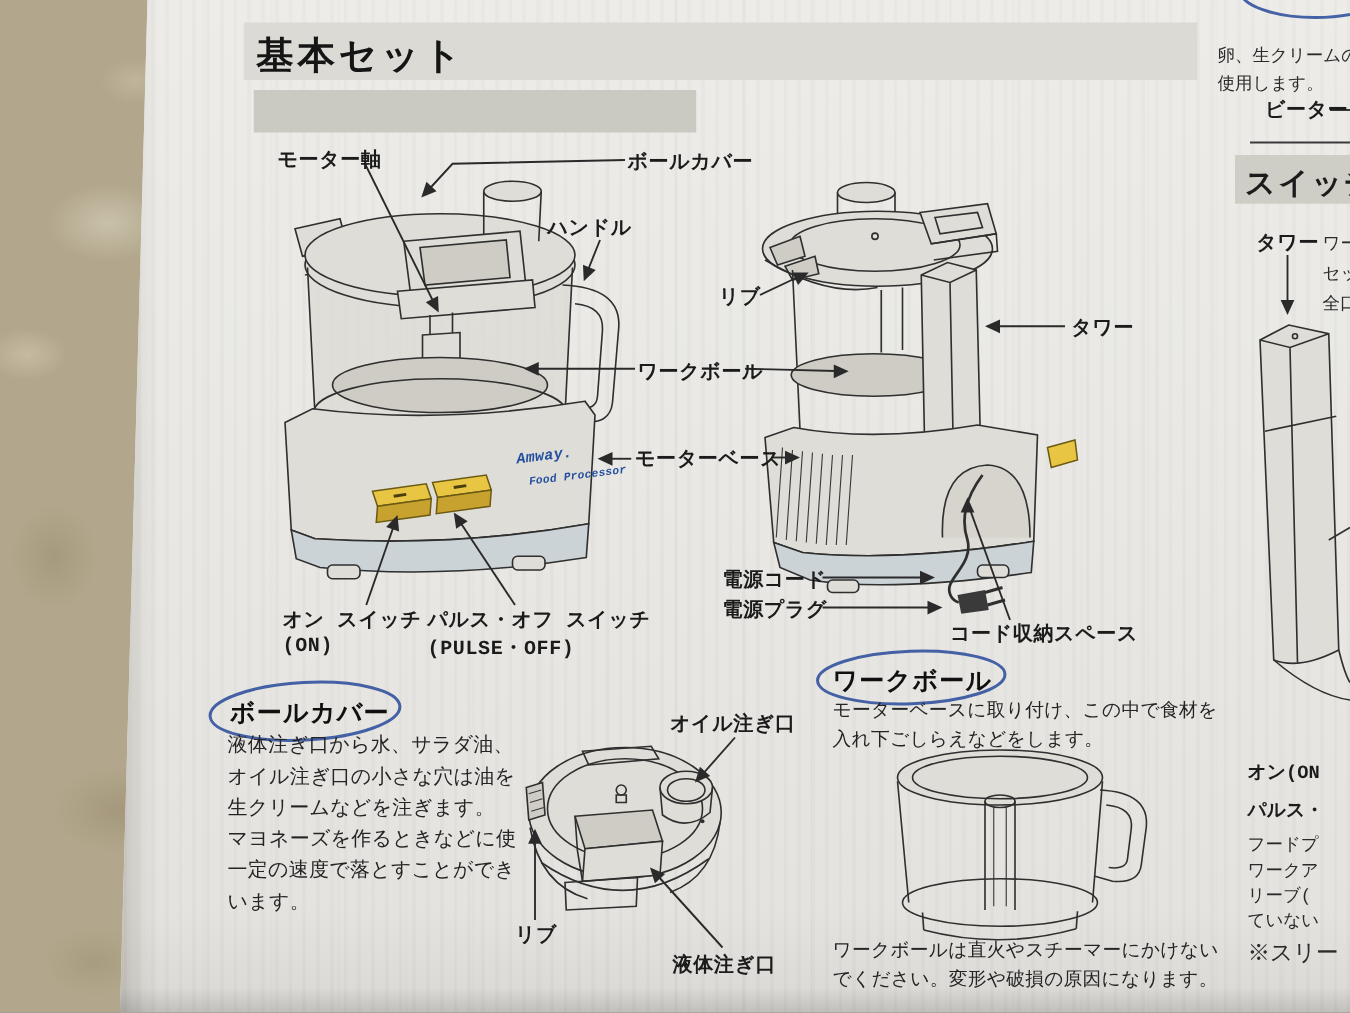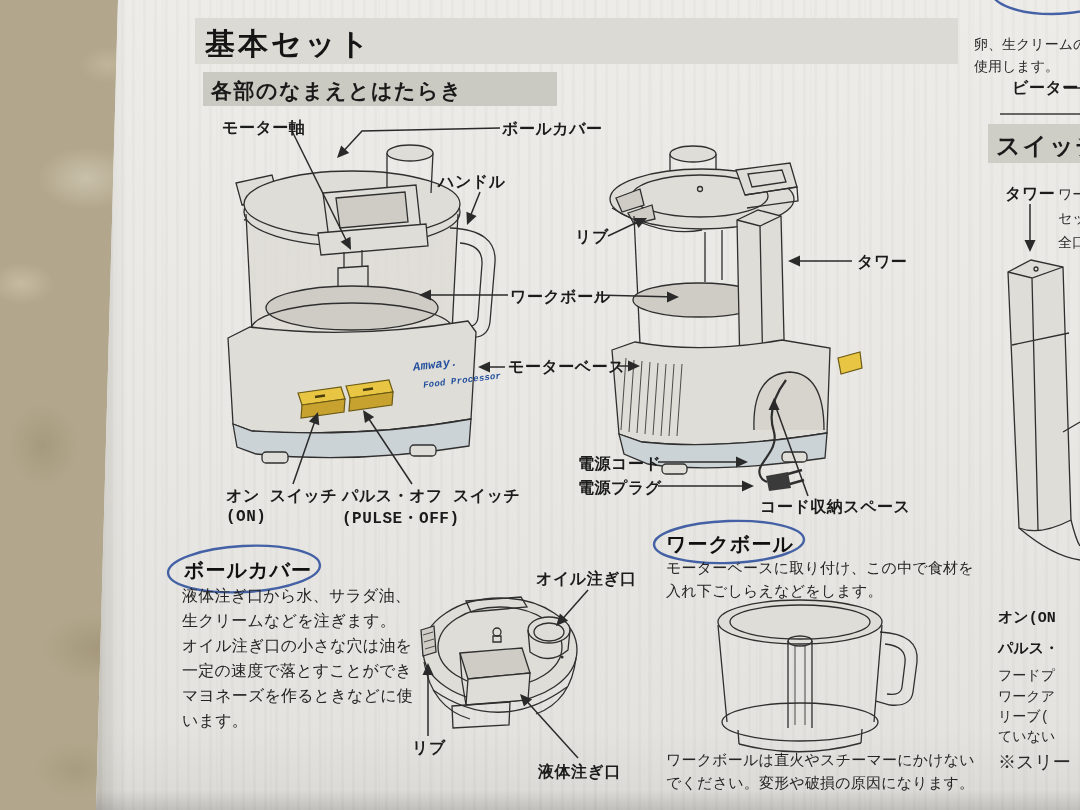--- a/index.html
+++ b/index.html
@@ -214,21 +214,20 @@
       </g>
 
       <g>
         <ellipse class="pen" cx="244" cy="569" rx="76" ry="23" transform="rotate(-3 244 569)"></ellipse>
         <ellipse class="pen" cx="729" cy="542" rx="75" ry="21" transform="rotate(-2 729 542)"></ellipse>
         <ellipse class="pen" cx="1052" cy="-8" rx="60" ry="22"></ellipse>
       </g>
     </svg>
 
     <div class="jp title" style="left:205px;top:24px;">基本セット</div>
-    <div class="jp subtitle" style="left:211px;top:77px;">各部のなまえとはたらき</div>
 
     <div class="jp lbl" style="left:222px;top:118px;">モーター軸</div>
     <div class="jp lbl" style="left:502px;top:119px;">ボールカバー</div>
     <div class="jp lbl" style="left:438px;top:172px;text-align:center;">ハンドル</div>
     <div class="jp lbl" style="left:575px;top:227px;">リブ</div>
     <div class="jp lbl" style="left:510px;top:287px;">ワークボール</div>
     <div class="jp lbl" style="left:508px;top:357px;">モーターベース</div>
     <div class="jp lbl" style="left:857px;top:252px;">タワー</div>
     <div class="jp lbl" style="left:578px;top:454px;">電源コード</div>
     <div class="jp lbl" style="left:578px;top:478px;">電源プラグ</div>
@@ -237,24 +236,24 @@
     <div class="jp lbl" style="left:226px;top:508px;">(ON)</div>
     <div class="jp lbl" style="left:342px;top:486px;">パルス・オフ スイッチ</div>
     <div class="jp lbl" style="left:342px;top:508px;">(PULSE・OFF)</div>
 
     <div class="logo-brand">Amway.</div>
     <div class="logo-product">Food Processor</div>
 
     <div class="jp heading" style="left:184px;top:557px;">ボールカバー</div>
     <div class="jp body16" style="left:182px;top:585px;">
       <div>液体注ぎ口から水、サラダ油、</div>
+      <div>オイル注ぎ口の小さな穴は油を</div>
       <div>生クリームなどを注ぎます。</div>
-      <div>オイル注ぎ口の小さな穴は油を</div>
+      <div>マヨネーズを作るときなどに使</div>
       <div>一定の速度で落とすことができ</div>
-      <div>マヨネーズを作るときなどに使</div>
       <div>います。</div>
     </div>
 
     <div class="jp lbl" style="left:536px;top:569px;">オイル注ぎ口</div>
     <div class="jp lbl" style="left:412px;top:738px;">リブ</div>
     <div class="jp lbl" style="left:538px;top:762px;">液体注ぎ口</div>
 
     <div class="jp heading" style="left:666px;top:531px;">ワークボール</div>
     <div class="jp body15" style="left:666px;top:558px;">
       <div>モーターベースに取り付け、この中で食材を</div>

